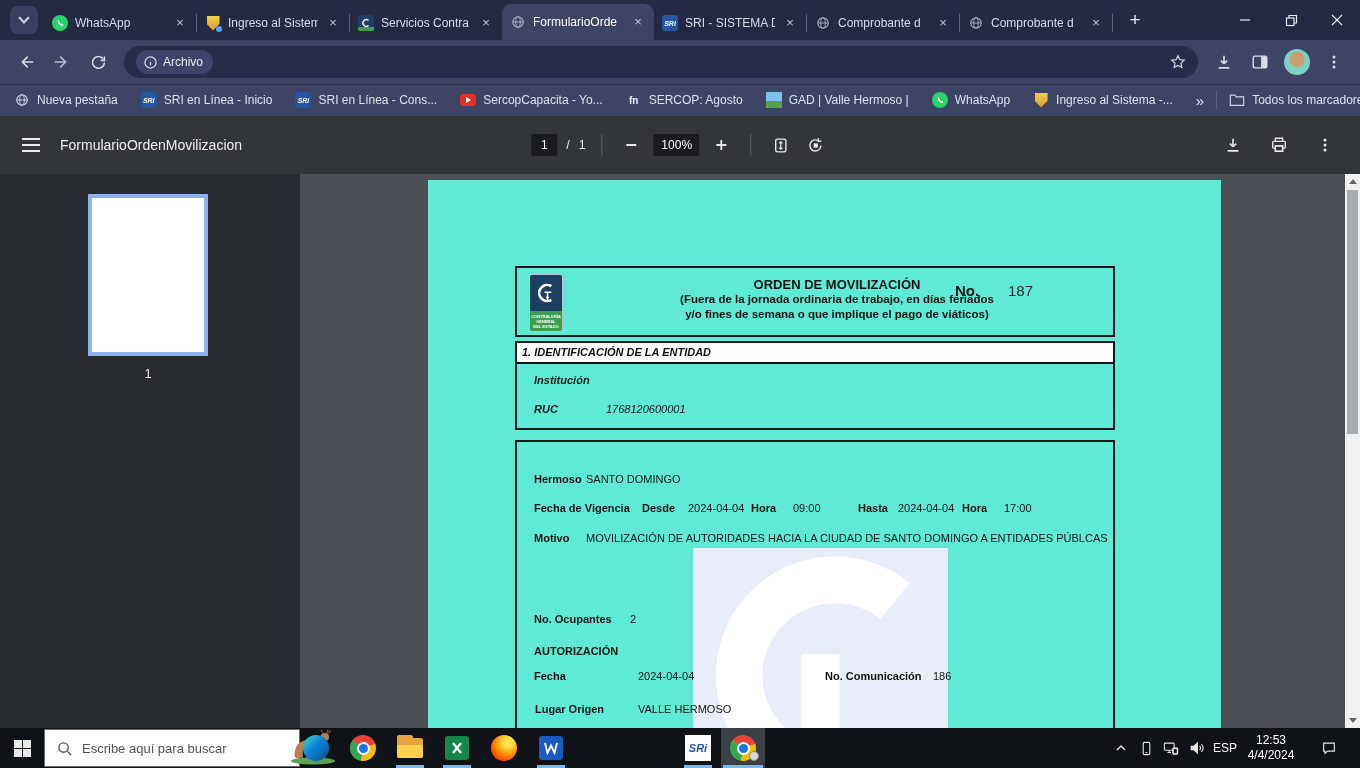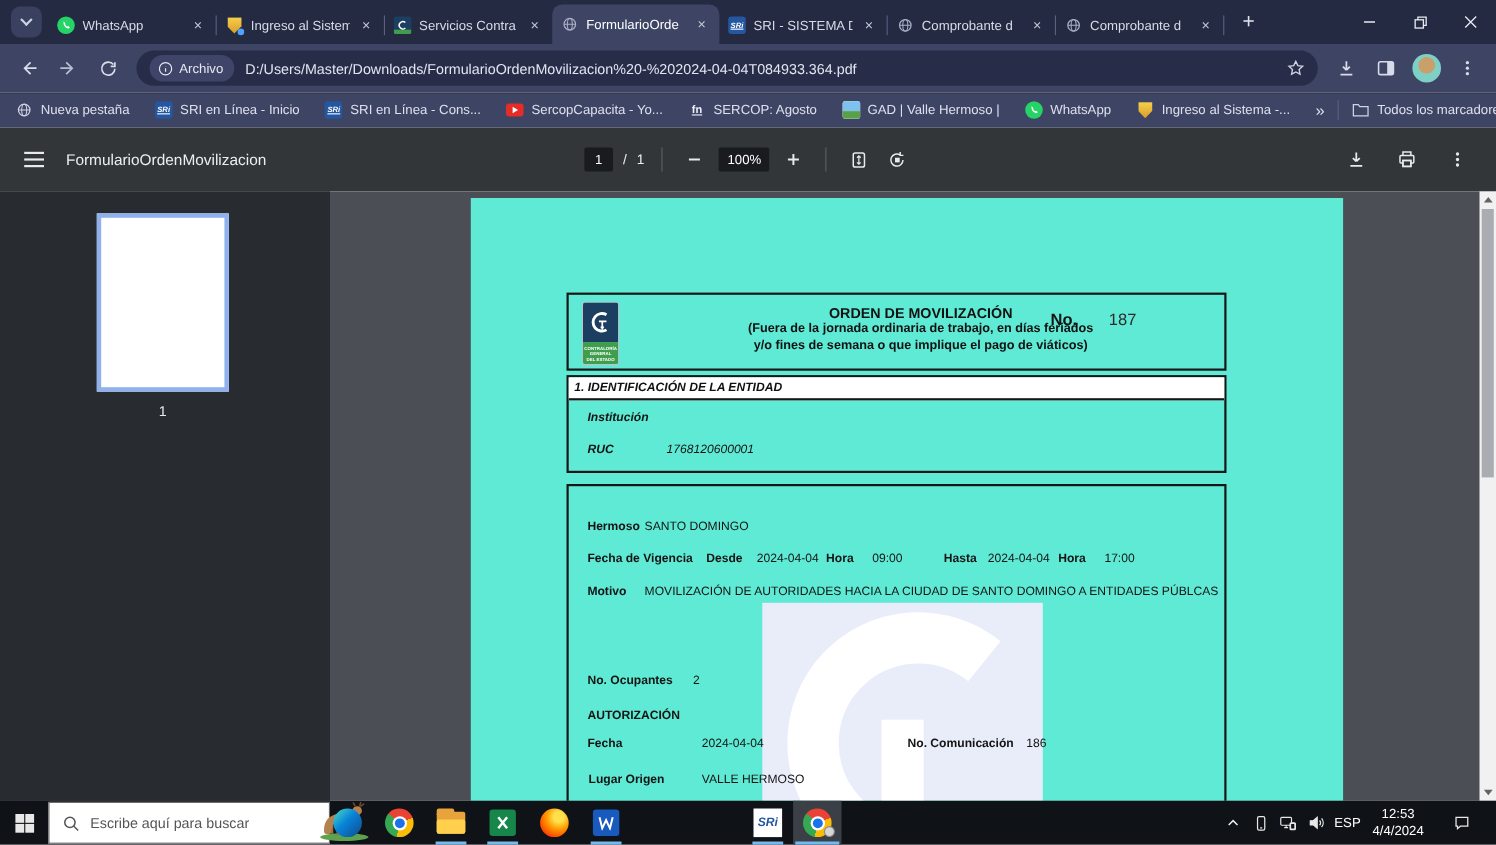--- a/index.html
+++ b/index.html
@@ -14,21 +14,21 @@
   .tab { width:152px; height:34px; display:flex; align-items:center; gap:7px; padding:0 8px; color:#d7dae8; font-size:12px; border-radius:9px 9px 0 0; flex-shrink:0; }
   .tab.active { background:var(--toolbar-bg); color:#fff; height:36px; }
   .tab .ttl { flex:1; overflow:hidden; white-space:nowrap; }
   .tclose { font-size:13px; color:#c3c7d6; width:16px; height:16px; line-height:15px; text-align:center; border-radius:50%; flex-shrink:0; }
   .tabsep { width:1px; height:18px; background:#5a6080; margin-bottom:8px; flex-shrink:0; }
   .newtab { width:28px; height:28px; margin:0 0 6px 8px; display:flex; align-items:center; justify-content:center; color:#dfe2ee; font-size:19px; flex-shrink:0; }
   .winctl { margin-left:auto; display:flex; height:40px; }
   .winbtn { width:46px; height:40px; display:flex; align-items:center; justify-content:center; color:#e8eaf2; font-size:15px; }
 
   
-  .fav { width:16px; height:16px; flex-shrink:0; position:relative; display:flex; align-items:center; justify-content:center;text-decoration:underline; }
+  .fav { width:16px; height:16px; flex-shrink:0; position:relative; display:flex; align-items:center; justify-content:center; }
   .fav-wa { background:var(--whatsapp-green); border-radius:50%; }
   .fav-shield { width:13px; height:15px; background:linear-gradient(#f5cf4a,#d99a2b); clip-path:polygon(0 0,100% 0,100% 55%,50% 100%,0 55%); }
   .dot-badge { position:absolute; right:-1px; bottom:-1px; width:6px; height:6px; border-radius:50%; background:#4da3ff; }
   .fav-cge { background:var(--logo-navy); border-radius:2px; overflow:hidden; }
   .fav-cge .strip { position:absolute; left:0; right:0; bottom:0; height:4px; background:var(--logo-green); }
   .fav-sri { background:var(--sri-blue); border-radius:3px; color:#fff; font-size:7px; font-weight:bold; font-style:italic; }
   .fav-yt { background:var(--youtube-red); border-radius:3px; height:12px; width:16px; }
   .fav-yt .tri { width:0; height:0; border-left:5px solid #fff; border-top:3px solid transparent; border-bottom:3px solid transparent; }
   .fav-fn { color:#f0f2f8; font-weight:bold; font-size:10px; }
   .fav-gad { background:#fff; border-radius:2px; overflow:hidden; flex-direction:column; }
@@ -246,21 +246,20 @@
       </svg>
   </div>
   <div class="omnibox">
     <span class="chip">
       <svg width="13" height="13" viewBox="0 0 14 14" fill="none" stroke="#e6e8f2" stroke-width="1.2">
           <circle cx="7" cy="7" r="6"></circle>
           <path d="M7 6.5V10M7 4.2v.4"></path>
         </svg>
       <span>Archivo</span>
     </span>
-    <span class="url">D:/Users/Master/Downloads/FormularioOrdenMovilizacion%20-%202024-04-04T084933.364.pdf</span>
     <span class="star">
       <svg width="16" height="16" viewBox="0 0 18 18" fill="none" stroke="#cdd1e0" stroke-width="1.4">
           <path d="M9 2l2.1 4.4 4.9.6-3.6 3.3.9 4.8L9 12.8 4.7 15.1l.9-4.8L2 7l4.9-.6z"></path>
         </svg>
     </span>
   </div>
   <div class="navbtn">
     <svg width="18" height="18" viewBox="0 0 20 20" fill="none" stroke="#d8dbe8" stroke-width="1.8">
         <path d="M10 3v9m0 0l-3.5-3.5M10 12l3.5-3.5M4 16.5h12"></path>
       </svg>

